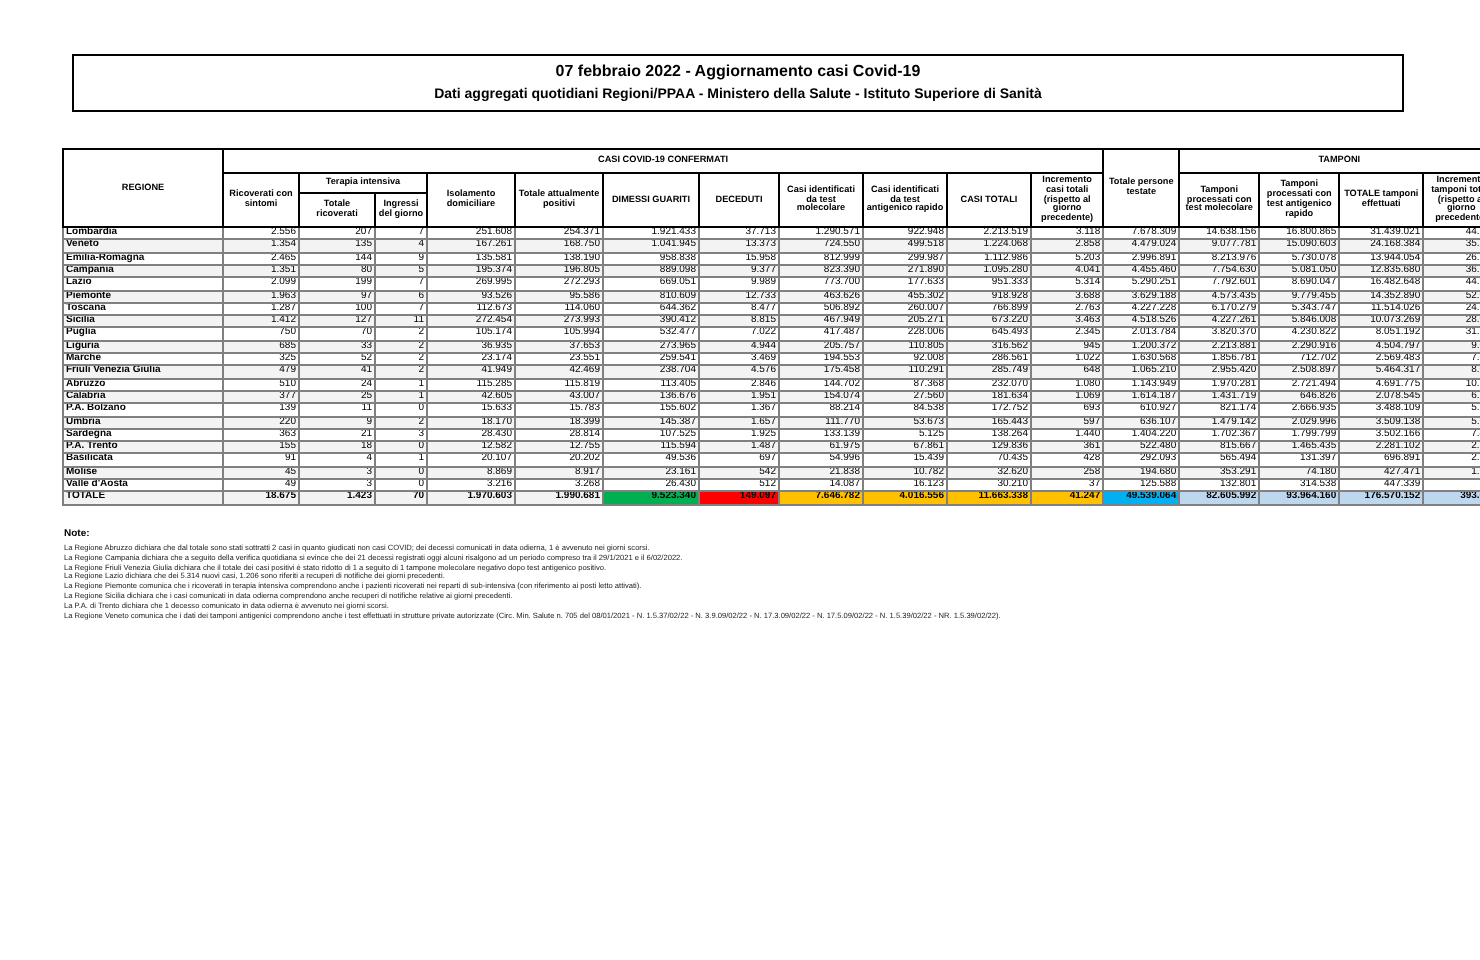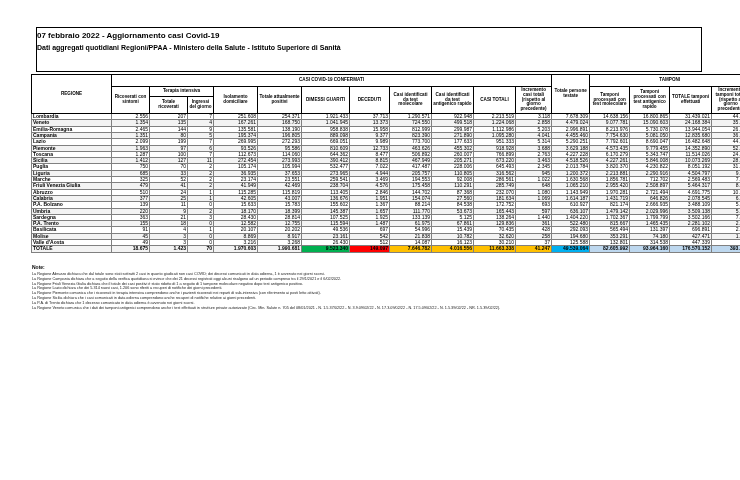--- a/index.html
+++ b/index.html
@@ -3,21 +3,21 @@
 <meta charset="utf-8">
 <style>
   html,body{margin:0;padding:0;}
   body{
     width:740px;height:480px;background:#ffffff;position:relative;
     font-family:"Liberation Sans", sans-serif;color:#000;
     overflow:hidden;
   }
   .header-box{
     position:absolute;left:36px;top:27px;width:664px;
-    border:1px solid #000;padding:3px 0 20px 0;background:#fff;
+    border:1px solid #000;text-align:center;padding:3px 0 4px 0;background:#fff;
   }
   .header-line1{font-size:8px;font-weight:bold;}
   .header-line2{font-size:7px;font-weight:bold;margin-top:4px;}
 
   table.covid{
     position:absolute;left:31px;top:74px;width:678px;
     border-collapse:collapse;table-layout:fixed;
     border:1px solid #000;
   }
   table.covid th, table.covid td{

